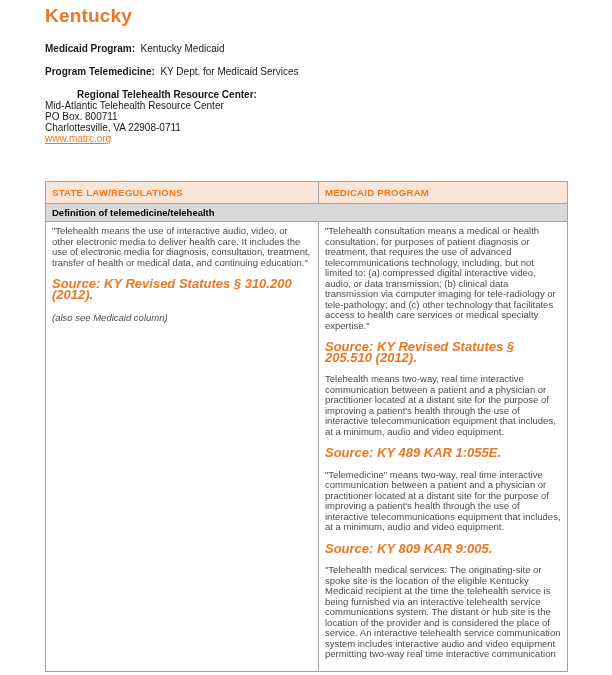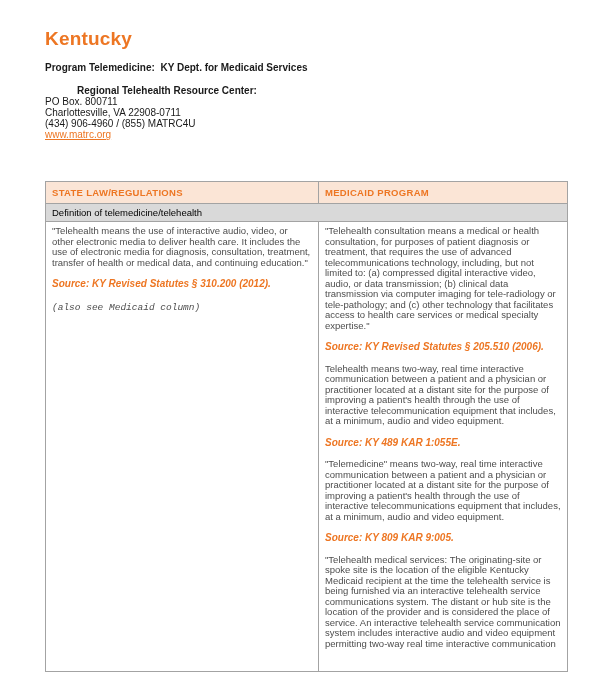--- a/index.html
+++ b/index.html
@@ -11,21 +11,21 @@
     width: 612px;
     height: 675px;
     position: relative;
     overflow: hidden;
     font-family: "Liberation Sans", sans-serif;
     color: #1a1a1a;
   }
   .page-content {
     position: absolute;
     left: 45px;
-    top: 28px;
+    top: 5px;
     width: 523px;
   }
   .page-title {
     margin: 0;
     font-size: 19px;
     font-weight: bold;
     color: #ed7623;
     letter-spacing: 0.2px;
   }
   .info-line {
@@ -66,66 +66,68 @@
     background: #fbe5d6;
     color: #ed7623;
     font-weight: bold;
     height: 21px;
     vertical-align: middle;
     letter-spacing: 0.3px;
   }
   .law-table td.section-row {
     background: #d9d9d9;
     color: #000000;
-    font-weight: normal;
+    font-weight: bold;
     padding: 3px 6px;
     font-size: 9.5px;
   }
   .law-table td.content-cell {
     padding: 4px 6px;
     color: #4d4d4d;
   }
   .cell-clip {
     height: 441px;
     overflow: hidden;
   }
   .cell-clip p {
     margin: 0 0 9px 0;
     line-height: 10.5px;
   }
   .source-line {
     color: #ed7623;
     font-weight: bold;
     font-style: italic;
-    font-size: 10px;
+    font-size: 13px;
     margin: 11px 0 11px 0 !important;
   }
   .note-line {
     font-style: italic;
     margin-top: 13px !important;
     color: #4d4d4d;
-    font-family: Liberation Mono, monospace;
   }
 </style>
 </head>
 <body>
 
 <div class="page-content">
   <h1 class="page-title">Kentucky</h1>
 
+  <div class="info-line" style="margin-top:16px;">
+    <span class="lbl">Medicaid Program:</span><span style="white-space:pre;">  Kentucky Medicaid</span>
+  </div>
 
   <div class="info-line">
-    <span class="lbl">Program Telemedicine:</span><span style="white-space:pre;font-weight:bold;">  KY Dept. for Medicaid Services</span>
+    <span class="lbl">Program Telemedicine:</span><span style="white-space:pre;">  KY Dept. for Medicaid Services</span>
   </div>
 
   <div class="rtrc-block">
     <div class="lbl rtrc-line">Regional Telehealth Resource Center:</div>
+    <div class="rtrc-line">Mid-Atlantic Telehealth Resource Center</div>
     <div class="rtrc-line">PO Box. 800711</div>
     <div class="rtrc-line">Charlottesville, VA 22908-0711</div>
-    <div class="rtrc-line">(434) 906-4960 / (855) MATRC4U</div>
     <div class="rtrc-line"><a class="matrc-link">www.matrc.org</a></div>
   </div>
 </div>
 
 <table class="law-table">
   <tbody>
       <tr>
     <th class="col-head" style="width:260px;">STATE LAW/REGULATIONS</th>
     <th class="col-head">MEDICAID PROGRAM</th>
   </tr>
@@ -136,21 +138,21 @@
     <td class="content-cell">
       <div class="cell-clip">
         <p>"Telehealth means the use of interactive audio, video, or other electronic media to deliver health care. It includes the use of electronic media for diagnosis, consultation, treatment, transfer of health or medical data, and continuing education."</p>
         <p class="source-line">Source: KY Revised Statutes § 310.200  (2012).</p>
         <p class="note-line">(also see Medicaid column)</p>
       </div>
     </td>
     <td class="content-cell">
       <div class="cell-clip">
         <p>"Telehealth consultation means a medical or health consultation, for purposes of patient diagnosis or treatment, that requires the use of advanced telecommunications technology, including, but not limited to: (a) compressed digital interactive video, audio, or data transmission; (b) clinical data transmission via computer imaging for tele-radiology or tele-pathology; and (c) other technology that facilitates access to health care services or medical specialty expertise."</p>
-        <p class="source-line">Source: KY Revised Statutes § 205.510 (2006).</p>
+        <p class="source-line">Source: KY Revised Statutes § 205.510 (2012).</p>
         <p>Telehealth means two-way, real time interactive communication between a patient and a physician or practitioner located at a distant site for the purpose of improving a patient's health through the use of interactive telecommunication equipment that includes, at a minimum, audio and video equipment.</p>
         <p class="source-line">Source: KY 489 KAR 1:055E.</p>
         <p>"Telemedicine" means two-way, real time interactive communication between a patient and a physician or practitioner located at a distant site for the purpose of improving a patient's health through the use of interactive telecommunications equipment that includes, at a minimum, audio and video equipment.</p>
         <p class="source-line">Source: KY 809 KAR 9:005.</p>
         <p>"Telehealth medical services: The originating-site or spoke site is the location of the eligible Kentucky Medicaid recipient at the time the telehealth service is being furnished via an interactive telehealth service communications system. The distant or hub site is the location of the provider and is considered the place of service. An interactive telehealth service communication system includes interactive audio and video equipment permitting two-way real time interactive communication</p>
       </div>
     </td>
   </tr>
 </tbody>
   </table>

